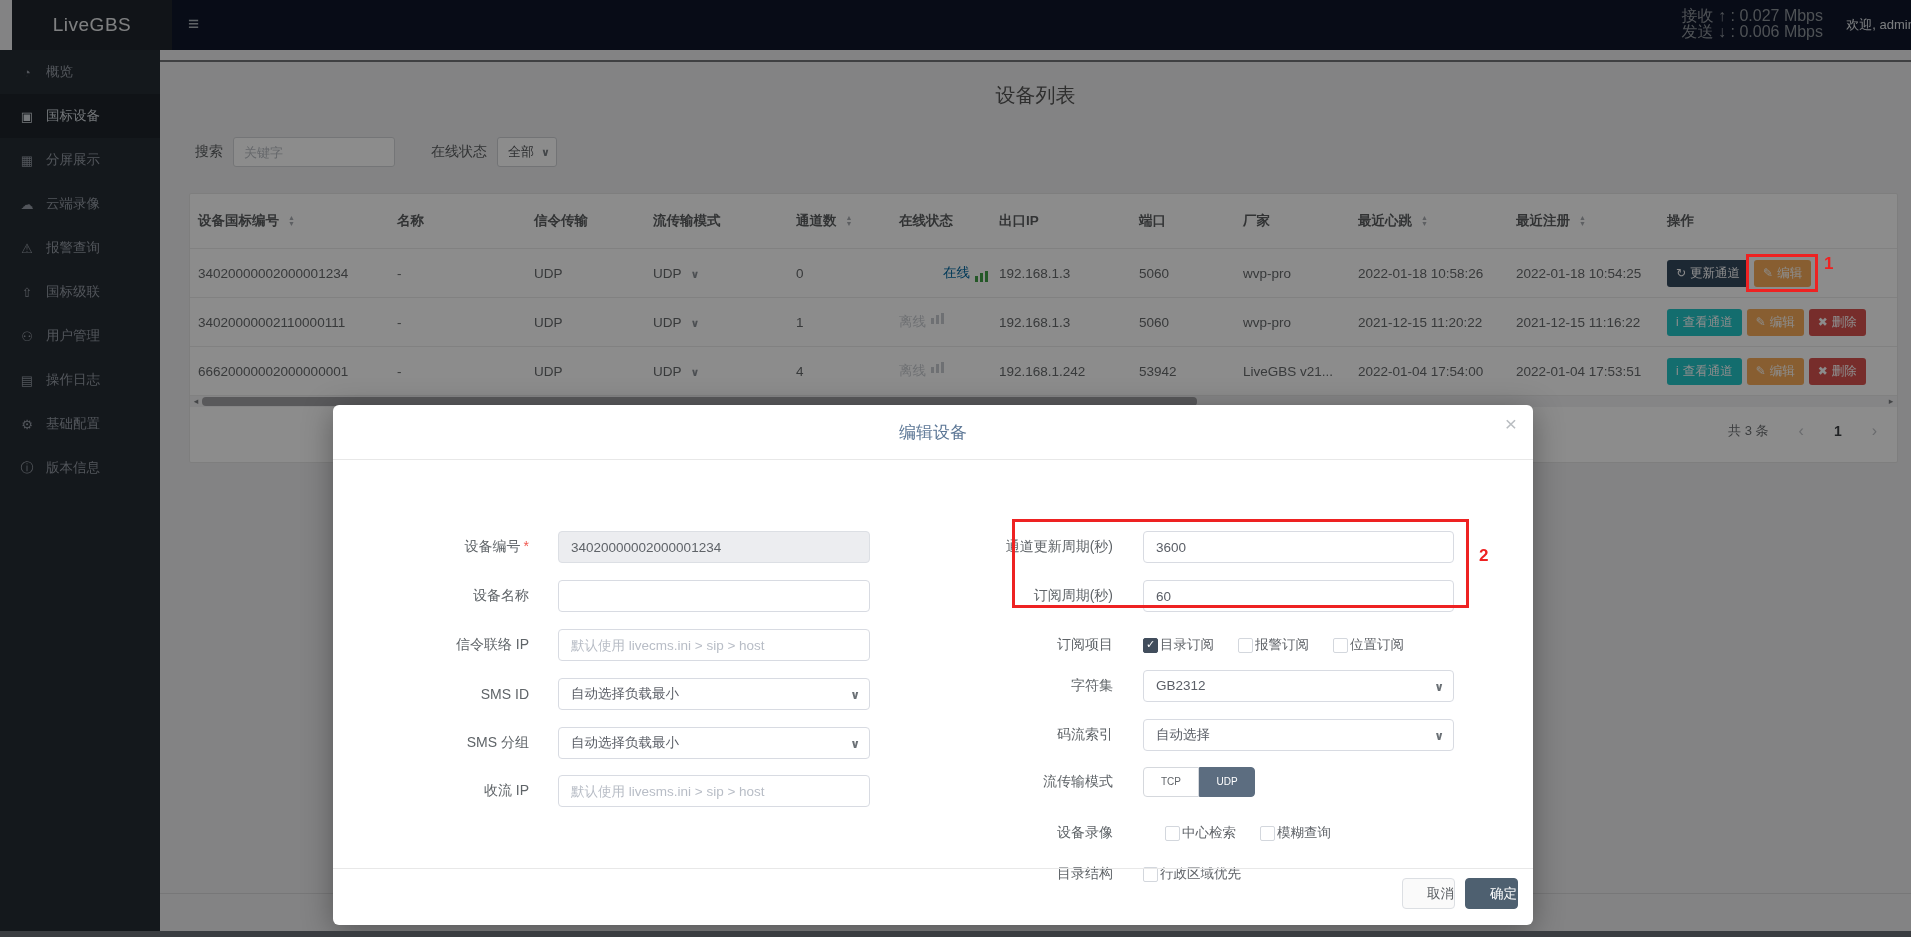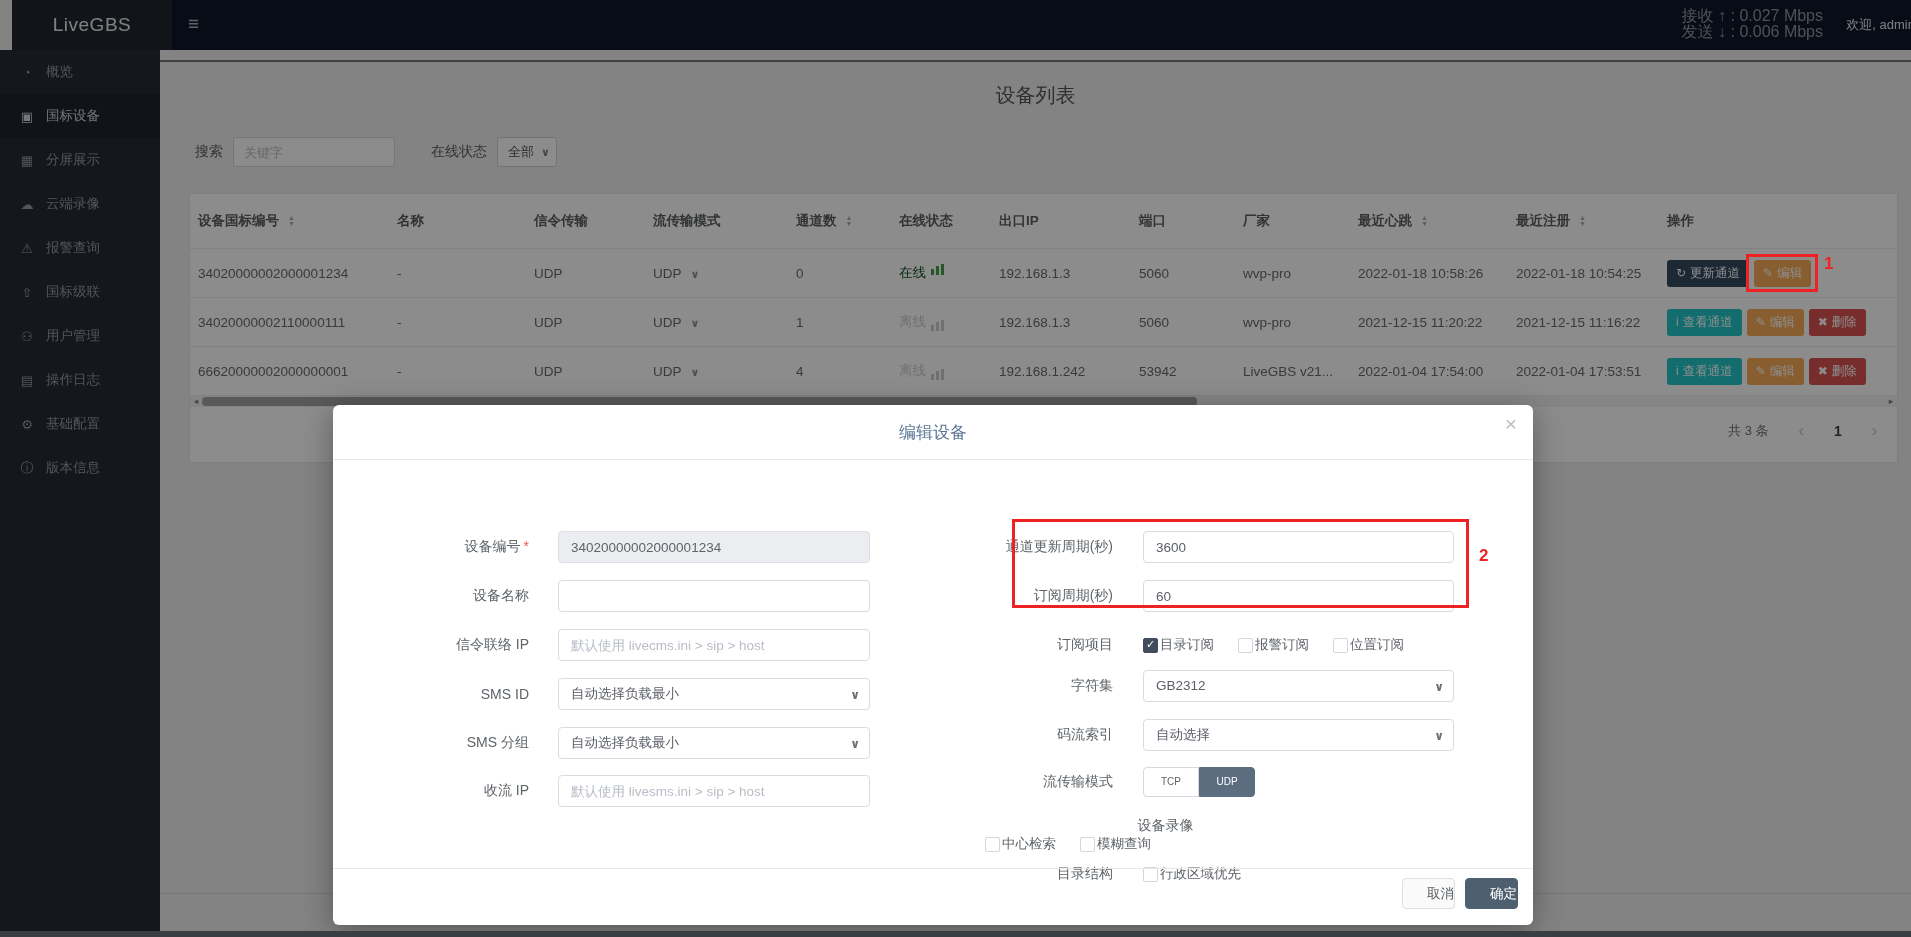--- a/index.html
+++ b/index.html
@@ -42,22 +42,22 @@
   .thead{height:55px;font-weight:bold;color:#5b5e60;}
   .tr{height:49px;}
   .cell{padding-left:8px;white-space:nowrap;overflow:hidden;display:flex;align-items:center;gap:5px;}
   .c1{width:199px}.c2{width:137px}.c3{width:119px}.c4{width:143px}.c5{width:103px}.c6{width:100px}
   .c7{width:140px}.c8{width:104px}.c9{width:115px}.c10{width:158px}.c11{width:151px}.c12{flex:1}
   .sorter{display:inline-flex;flex-direction:column;margin-left:4px;cursor:pointer;}
   .sorter i{font-style:normal;font-size:7px;line-height:6px;color:#a9adb2;}
   .sorter i.up::after{content:"▲";}
   .sorter i.dn::after{content:"▼";}
   .chev::after{content:"∨";color:#8a9096;font-size:11px;font-weight:bold;margin-left:4px;cursor:pointer;}
-  .status-online{color:#14532d;display:flex;align-items:flex-start;gap:5px;}
-  .status-offline{color:#c9ccd1;display:flex;align-items:flex-end;gap:5px;}
+  .status-online{color:#0369a1;display:flex;align-items:flex-end;gap:5px;margin-left:44px;}
+  .status-offline{color:#c9ccd1;display:flex;align-items:flex-start;gap:5px;}
   .bars{display:inline-block;}
   .btn{display:inline-flex;align-items:center;gap:4px;height:27px;padding:0 9px;border-radius:3px;border:none;
        color:#fff;font-size:12.5px;cursor:pointer;white-space:nowrap;}
   .btn .bicn{font-size:12px;}
   .btn-dark{background:#34495e;}
   .btn-warn{background:#f8ac59;}
   .btn-info{background:#23c6c8;}
   .btn-danger{background:#d9534f;}
   .actions{display:flex;gap:5px;}
 
@@ -441,21 +441,21 @@
           <div class="mselect">自动选择</div>
         </div>
     </div>
     <div class="mrow right-col" style="top:361px;">
       <div class="mlabel">流传输模式</div>
       <div class="mctrl segmented" style="border:none;">
         <span class="seg tcp">TCP</span>
         <span class="seg udp">UDP</span>
       </div>
     </div>
-    <div class="mrow right-col" style="top:412px;flex-direction:column;">
+    <div class="mrow right-col" style="top:412px;">
       <div class="mlabel">设备录像</div>
       <div class="mctrl cbgroup" style="border:none;padding-left:22px;">
         <span class="cbitem">
             <span class="cb"></span>
             <span>中心检索</span>
           </span>
         <span class="cbitem">
             <span class="cb"></span>
             <span>模糊查询</span>
           </span>

